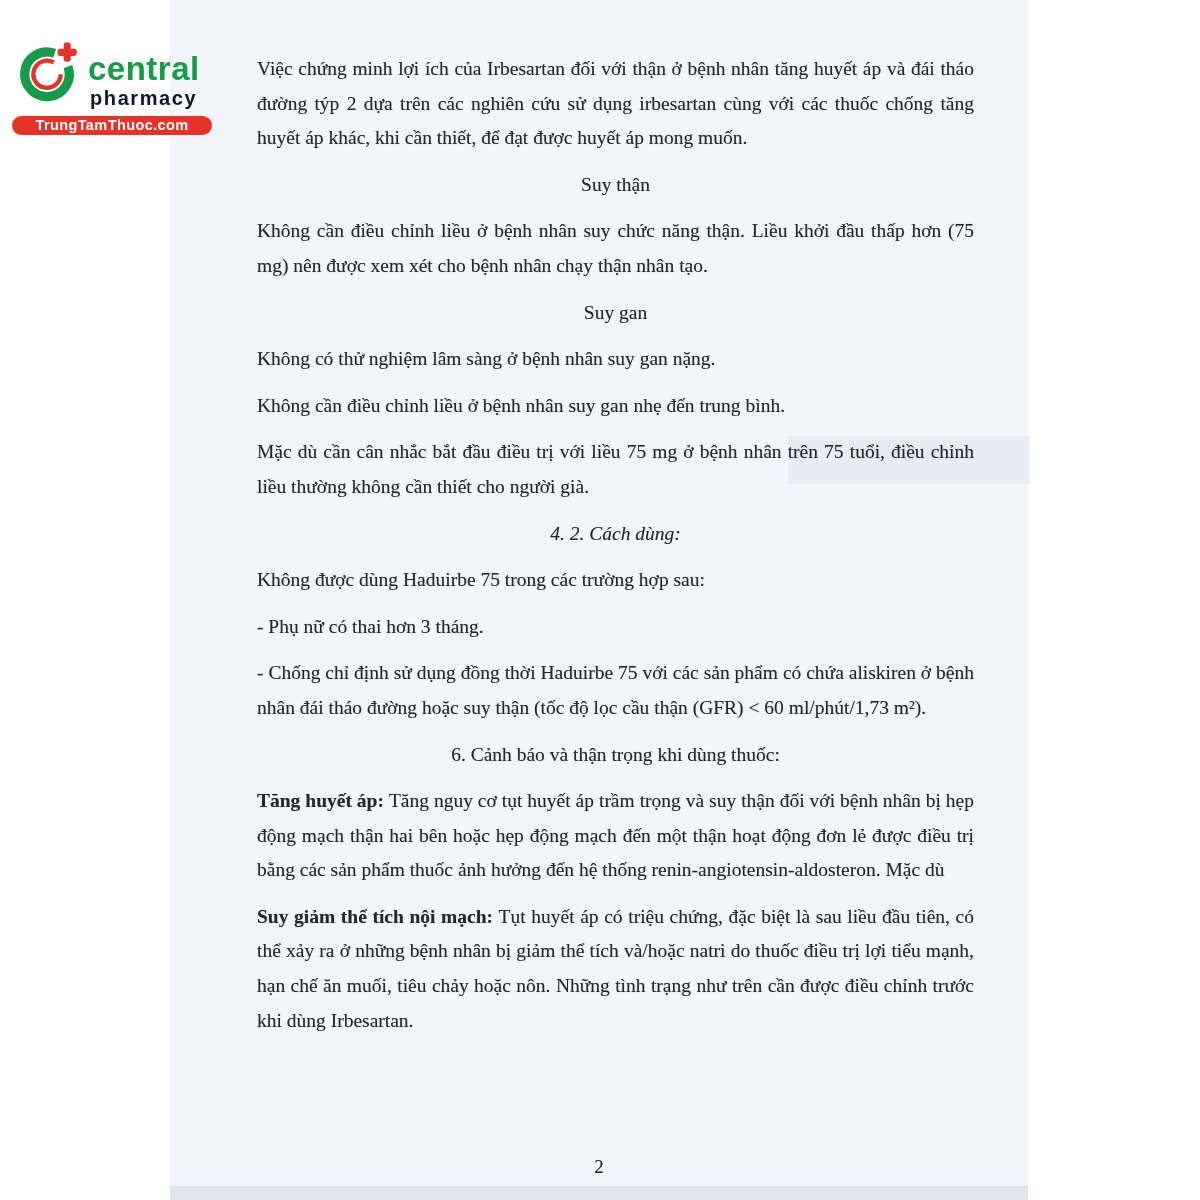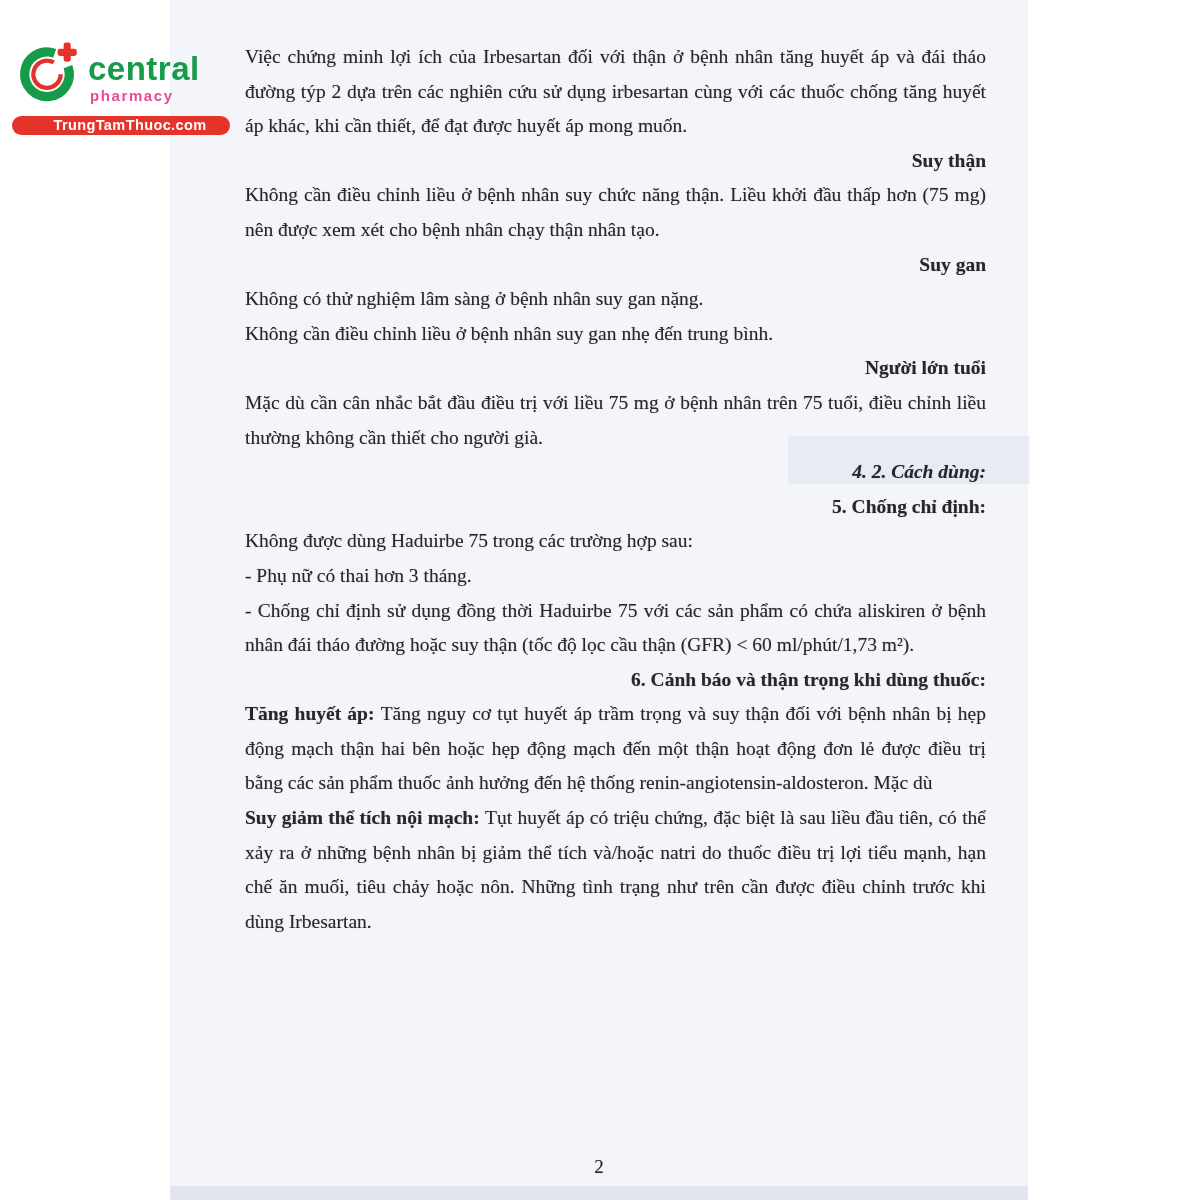--- a/index.html
+++ b/index.html
@@ -61,58 +61,57 @@
     font-size: 33px;
     line-height: 30px;
     font-weight: 700;
     color: #169b4a;
     letter-spacing: 0.5px;
   }
   .logo-sub {
     position: absolute;
     left: 76px;
     top: 51px;
-    font-size: 15px;
+    font-size: 20px;
     font-weight: 700;
-    color: #ec4899;
+    color: #0f172a;
     letter-spacing: 1.6px;
   }
   .logo-badge {
     position: absolute;
     left: -2px;
     top: 80px;
     width: 200px;
     height: 19px;
     background: #e6332a;
     border-radius: 10px;
     color: #ffffff;
     font-size: 14.5px;
     font-weight: 700;
     letter-spacing: 0.4px;
     text-align: center;
     line-height: 19px;
-    padding-left: 18px;
   }
   
   .content {
     position: absolute;
     left: 245px;
     top: 40px;
     width: 741px;
     color: #26262e;
     font-size: 19.5px;
     line-height: 34.6px;
     text-shadow: 0 0 1px rgba(38, 38, 46, 0.35);
   }
   .content p {
-    margin: 0;
+    margin: 12px;
     padding: 0;
     text-align: justify;
   }
-  .content p.hd { font-weight: bold; text-align: right; }
+  .content p.hd { font-weight: normal; text-align: center; }
   .content p.hd.it { font-style: italic; }
   .content .lead { font-weight: bold; }
   .page-num {
     position: absolute;
     left: 170px;
     top: 1156px;
     width: 858px;
     text-align: center;
     color: #26262e;
     font-size: 19px;
@@ -143,24 +142,22 @@
     <div class="logo-badge">TrungTamThuoc.com</div>
   </div>
 
   <div class="content">
     <p>Việc chứng minh lợi ích của Irbesartan đối với thận ở bệnh nhân tăng huyết áp và đái tháo đường týp 2 dựa trên các nghiên cứu sử dụng irbesartan cùng với các thuốc chống tăng huyết áp khác, khi cần thiết, để đạt được huyết áp mong muốn.</p>
     <p class="hd">Suy thận</p>
     <p>Không cần điều chỉnh liều ở bệnh nhân suy chức năng thận. Liều khởi đầu thấp hơn (75 mg) nên được xem xét cho bệnh nhân chạy thận nhân tạo.</p>
     <p class="hd">Suy gan</p>
     <p>Không có thử nghiệm lâm sàng ở bệnh nhân suy gan nặng.</p>
     <p>Không cần điều chỉnh liều ở bệnh nhân suy gan nhẹ đến trung bình.</p>
-    <p class="hd">Người lớn tuổi</p>
     <p>Mặc dù cần cân nhắc bắt đầu điều trị với liều 75 mg ở bệnh nhân trên 75 tuổi, điều chỉnh liều thường không cần thiết cho người già.</p>
     <p class="hd it">4. 2. Cách dùng:</p>
-    <p class="hd">5. Chống chỉ định:</p>
     <p>Không được dùng Haduirbe 75 trong các trường hợp sau:</p>
     <p>- Phụ nữ có thai hơn 3 tháng.</p>
     <p>- Chống chỉ định sử dụng đồng thời Haduirbe 75 với các sản phẩm có chứa aliskiren ở bệnh nhân đái tháo đường hoặc suy thận (tốc độ lọc cầu thận (GFR) &lt; 60 ml/phút/1,73 m²).</p>
     <p class="hd">6. Cảnh báo và thận trọng khi dùng thuốc:</p>
     <p><span class="lead">Tăng huyết áp: </span><span>Tăng nguy cơ tụt huyết áp trầm trọng và suy thận đối với bệnh nhân bị hẹp động mạch thận hai bên hoặc hẹp động mạch đến một thận hoạt động đơn lẻ được điều trị bằng các sản phẩm thuốc ảnh hưởng đến hệ thống renin-angiotensin-aldosteron. Mặc dù</span></p>
     <p><span class="lead">Suy giảm thể tích nội mạch: </span><span>Tụt huyết áp có triệu chứng, đặc biệt là sau liều đầu tiên, có thể xảy ra ở những bệnh nhân bị giảm thể tích và/hoặc natri do thuốc điều trị lợi tiểu mạnh, hạn chế ăn muối, tiêu chảy hoặc nôn. Những tình trạng như trên cần được điều chỉnh trước khi dùng Irbesartan.</span></p>
   </div>
 
   <div class="page-num">2</div>
 

